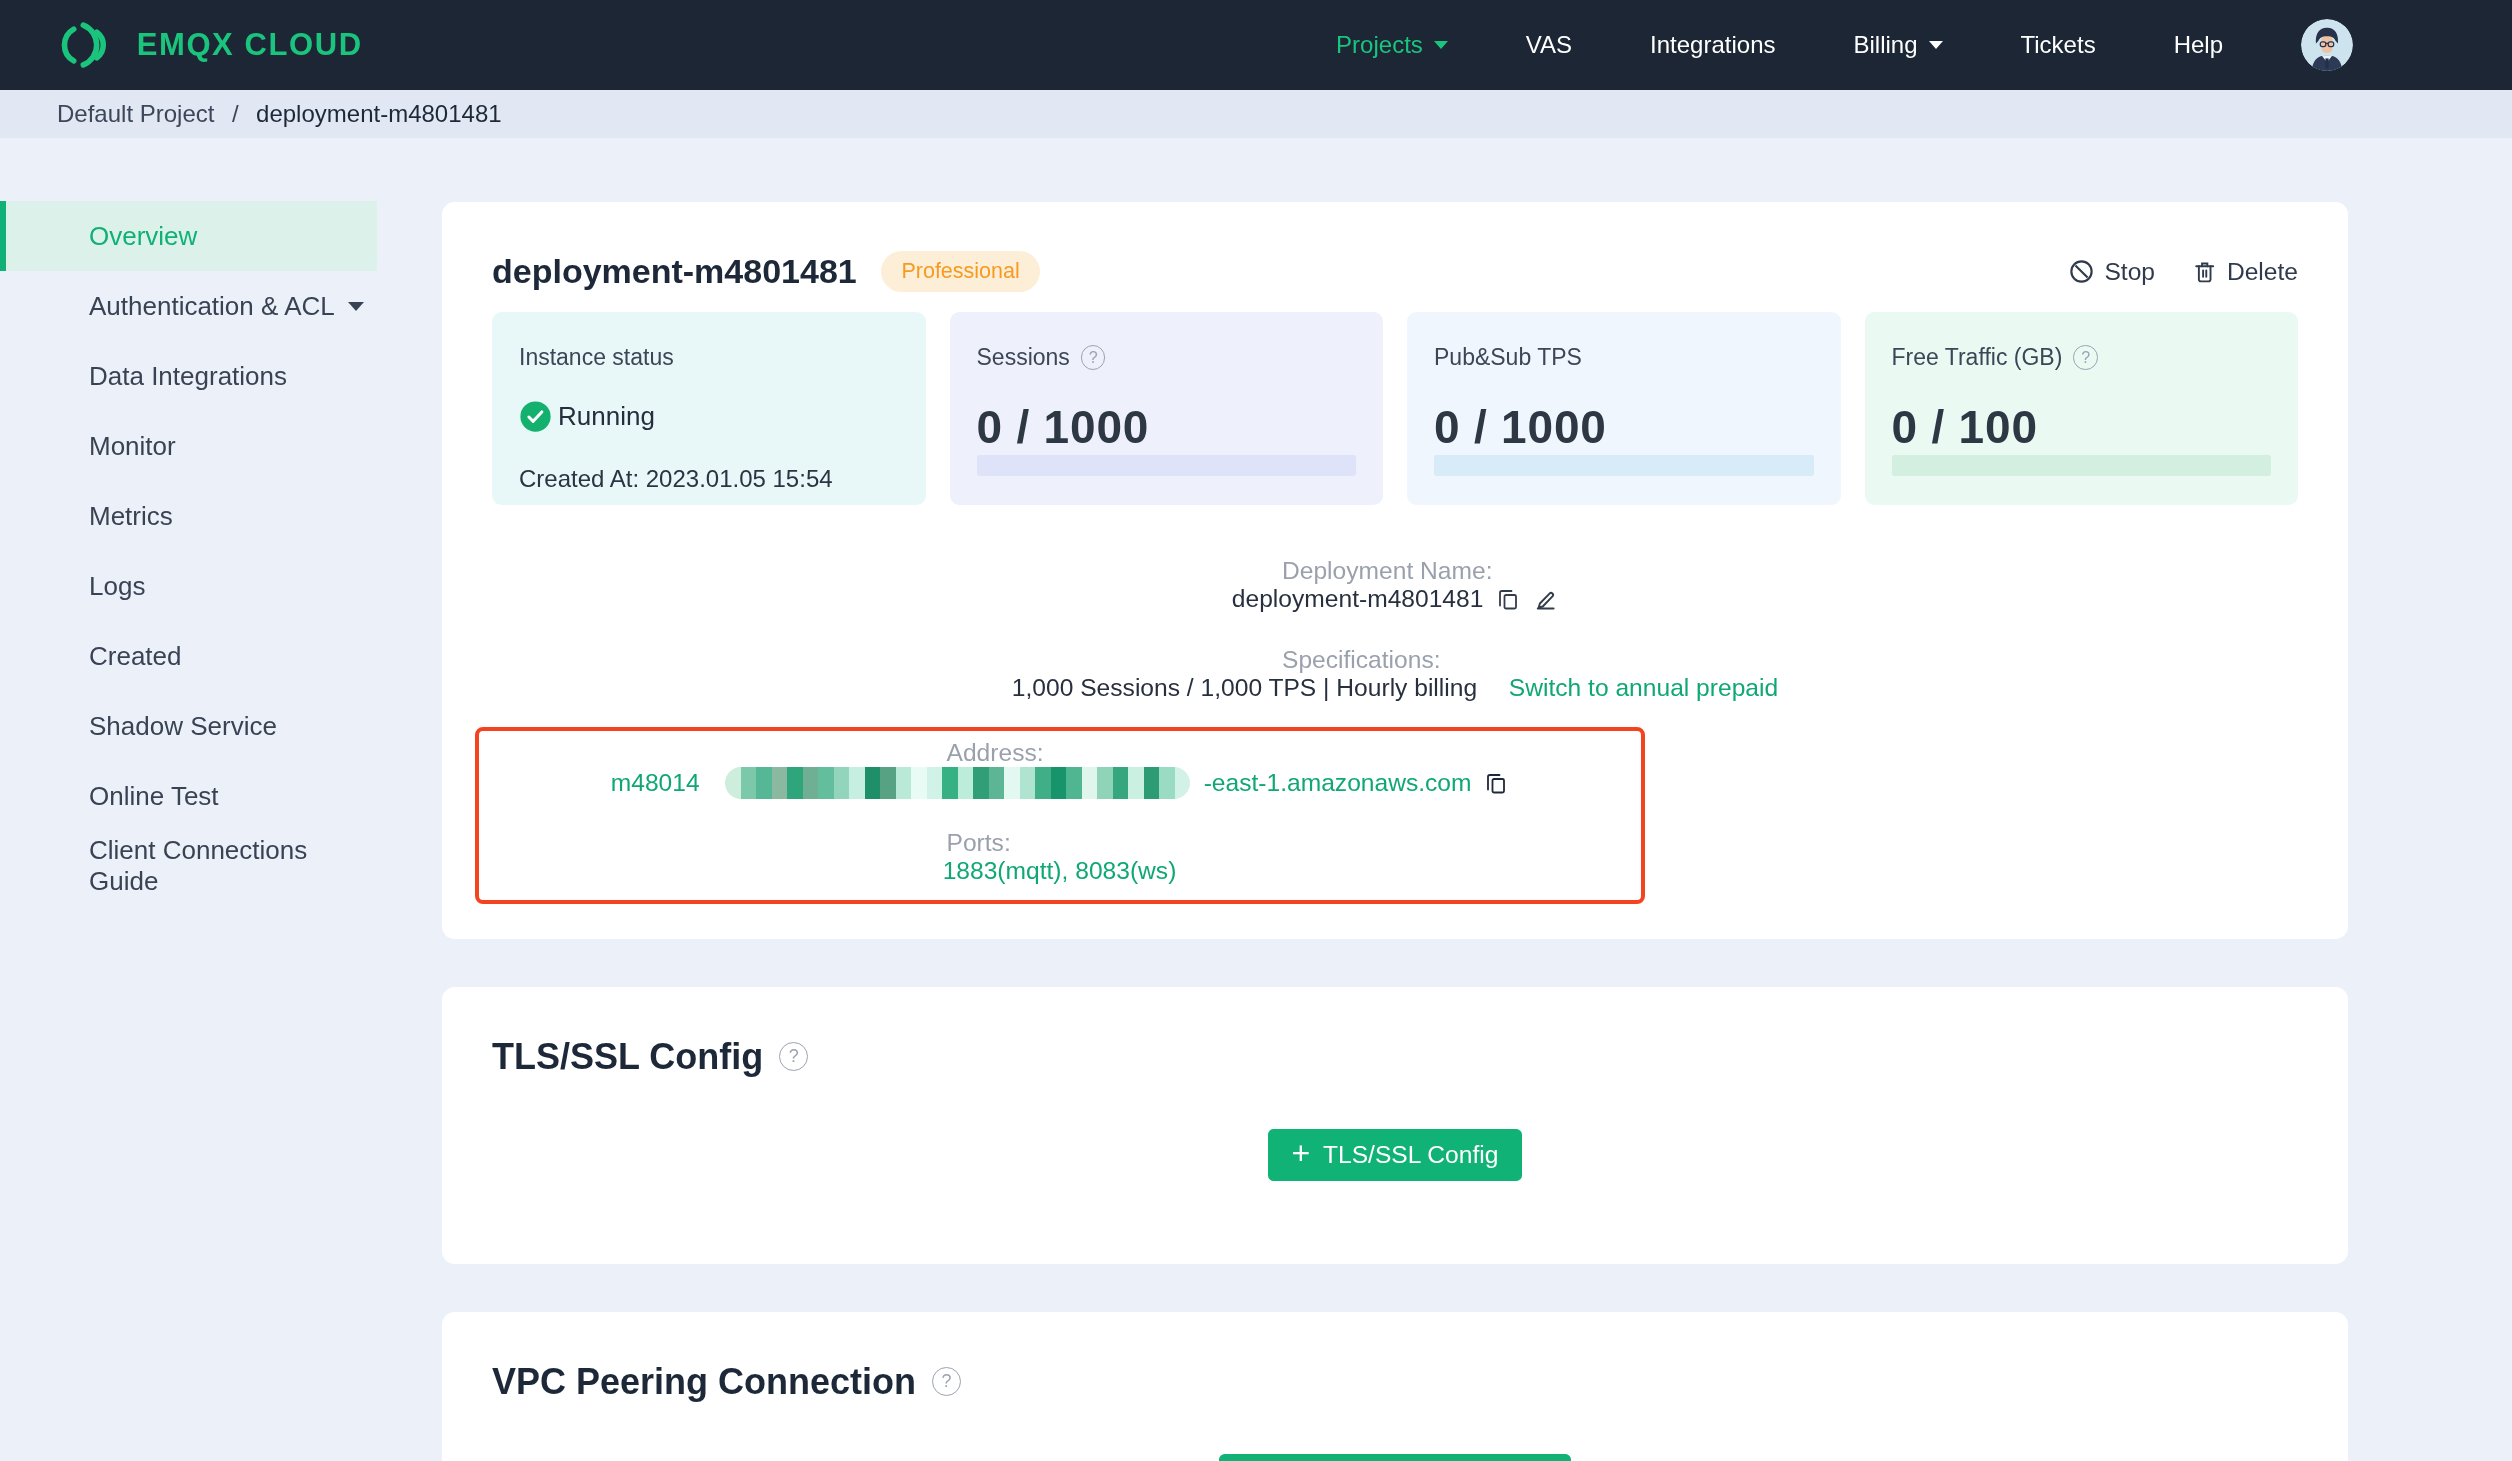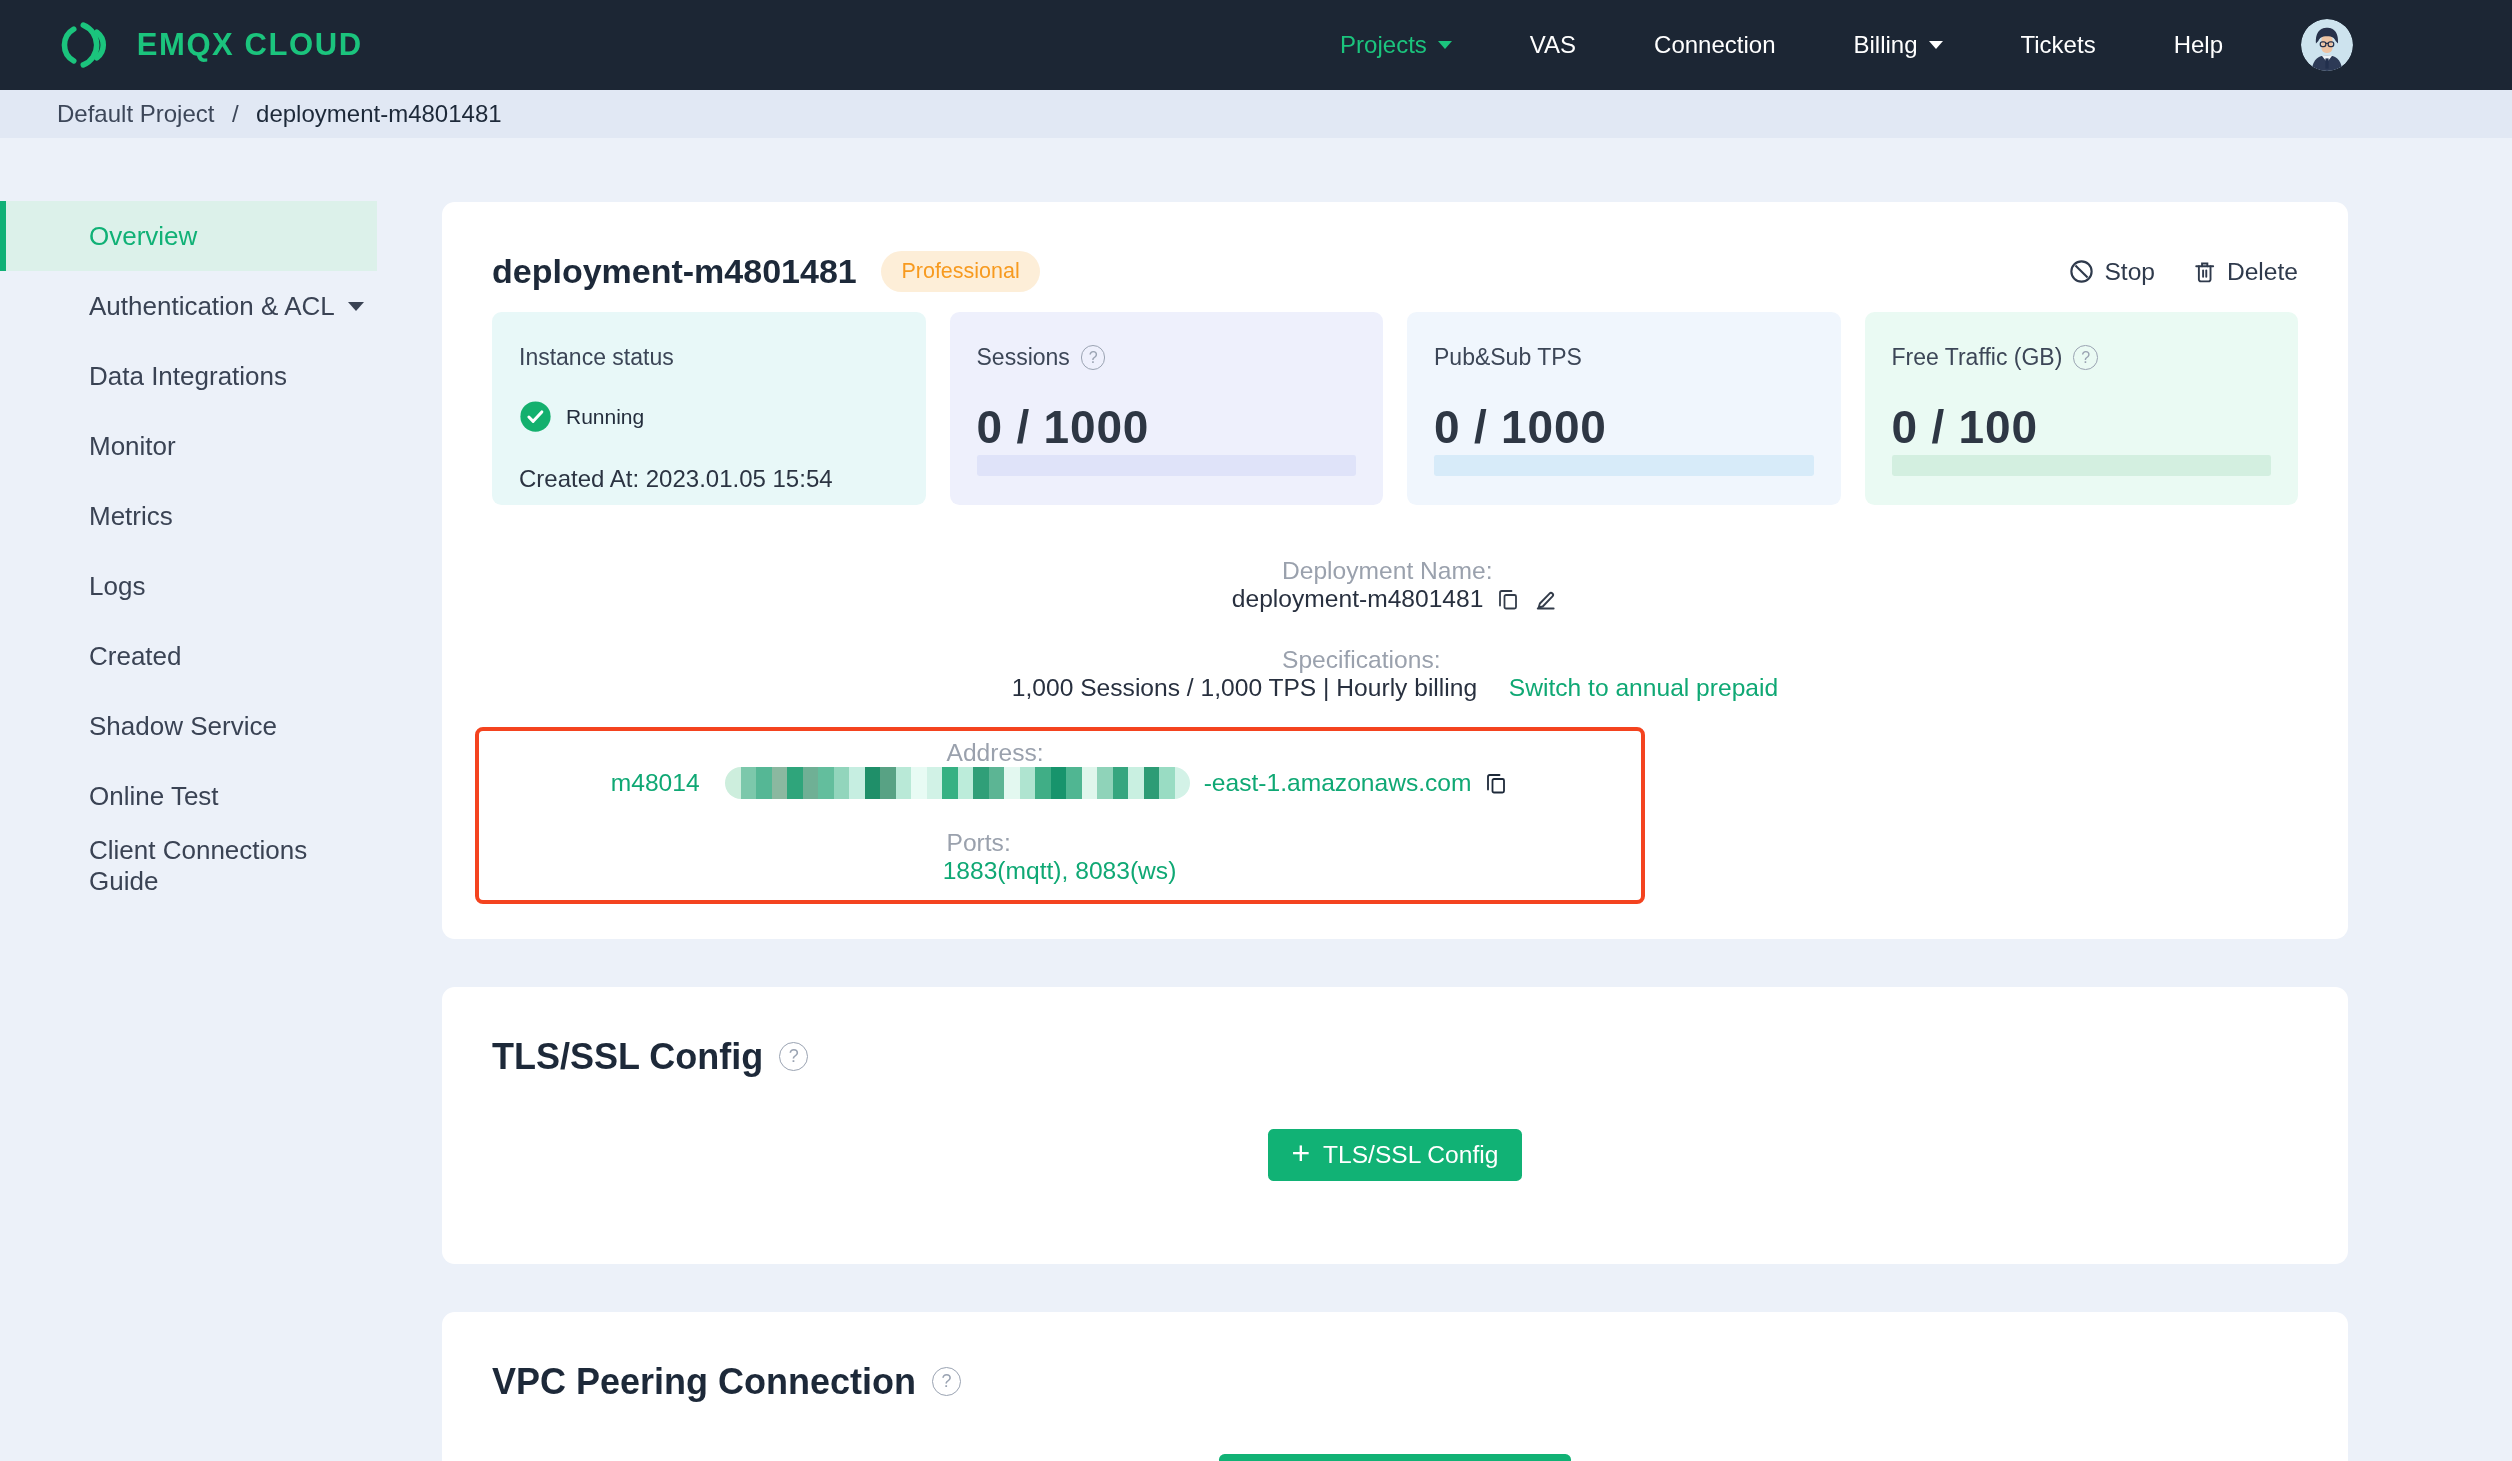--- a/index.html
+++ b/index.html
@@ -64,21 +64,21 @@
   .stat-cyan   { background:#e8f8f8; }
   .stat-indigo { background:#eef0fc; }
   .stat-blue   { background:#f0f6fd; }
   .stat-mint   { background:#eafaf3; }
   .stat-label { font-size:23px; color:#3c4657; display:flex; align-items:center; gap:11px; }
   .stat-value { font-size:46px; font-weight:600; color:#2e3744; margin-top:29px; letter-spacing:0.8px; }
   .stat-bar { position:absolute; left:27px; right:27px; bottom:29px; height:21.5px; border-radius:2.4px; }
   .bar-indigo { background:#dfe3f9; }
   .bar-blue   { background:#d7ebf9; }
   .bar-mint   { background:#d3efe0; }
-  .status-row { margin-top:29px; display:flex; align-items:center; gap:14px; font-size:21px; color:#242e3d; font-weight:500; }
+  .status-row { margin-top:29px; display:flex; align-items:center; gap:6px; font-size:26px; color:#242e3d; font-weight:500; }
   .created-at { margin-top:32px; font-size:24px; color:#2b3442; font-weight:500; }
 
   .help-icon {
     width:24.6px; height:24.6px; border:1.6px solid #9aa3b2; border-radius:50%;
     color:#9aa3b2; font-size:16px; display:inline-flex; align-items:center; justify-content:center;
     flex-shrink:0; cursor:pointer; font-weight:500;
   }
   .help-lg { width:29px; height:29px; font-size:18px; }
 
   
@@ -127,21 +127,21 @@
   </div>
   <nav class="topnav">
     <div class="nav-item active">
       <span>Projects</span>
       <span class="caret-down"></span>
     </div>
     <div class="nav-item">
       <span>VAS</span>
     </div>
     <div class="nav-item">
-      <span>Connection</span>
+      <span>Integrations</span>
     </div>
     <div class="nav-item">
       <span>Billing</span>
       <span class="caret-down"></span>
     </div>
     <div class="nav-item">
       <span>Tickets</span>
     </div>
     <div class="nav-item">
       <span>Help</span>

